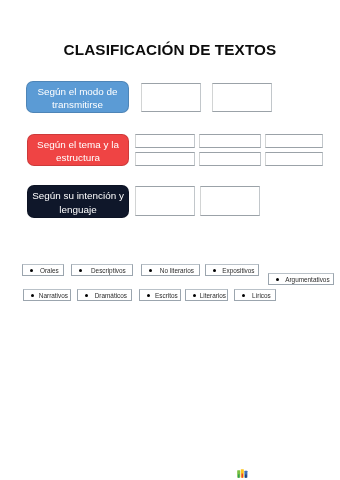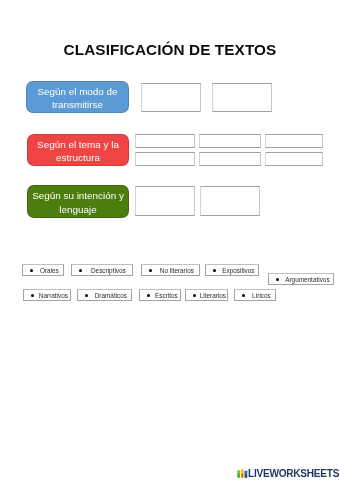--- a/index.html
+++ b/index.html
@@ -27,21 +27,21 @@
   <div class="ans" style="left:212px;top:83px;width:60px;height:29px;"></div>
 
   <div class="cat" style="left: 27px; top: 134px; width: 102px; height: 32px; background: #ef4444;">Según el tema y la estructura</div>
   <div class="ans" style="left:135px;top:134px;width:60px;height:14px;"></div>
   <div class="ans" style="left:199px;top:134px;width:62px;height:14px;"></div>
   <div class="ans" style="left:265px;top:134px;width:58px;height:14px;"></div>
   <div class="ans" style="left:135px;top:152px;width:60px;height:14px;"></div>
   <div class="ans" style="left:199px;top:152px;width:62px;height:14px;"></div>
   <div class="ans" style="left:265px;top:152px;width:58px;height:14px;"></div>
 
-  <div class="cat" style="left: 27px; top: 185px; width: 102px; height: 33px; background: #4d7c0f;">Según su intención y lenguaje</div>
+  <div class="cat" style="left: 27px; top: 185px; width: 102px; height: 33px; background: #0f172a;">Según su intención y lenguaje</div>
   <div class="ans" style="left:135px;top:186px;width:60px;height:30px;"></div>
   <div class="ans" style="left:200px;top:186px;width:60px;height:30px;"></div>
 
   <div class="chip" style="left:22px;top:264px;width:42px;height:12px;">
       <span class="dot"></span>
       <span class="lbl">Orales</span>
     </div>
   <div class="chip" style="left:71px;top:264px;width:62px;height:12px;">
       <span class="dot"></span>
       <span class="lbl">Descriptivos</span>
@@ -82,15 +82,14 @@
 
   <div class="logo">
     <svg class="mark" viewBox="0 0 11 9">
       <rect x="0.2" y="1.3" width="3.0" height="7.4" rx="0.4" fill="#7ac143"></rect>
       <rect x="1.0" y="5.3" width="1.4" height="3.4" rx="0.2" fill="#2e9e57"></rect>
       <rect x="3.8" y="0.2" width="3.0" height="8.5" rx="0.4" fill="#fdc41f"></rect>
       <rect x="4.6" y="4.6" width="1.4" height="4.1" rx="0.2" fill="#ee4036"></rect>
       <rect x="7.4" y="1.8" width="3.0" height="6.9" rx="0.4" fill="#3f6eb5"></rect>
       <rect x="8.2" y="5.5" width="1.4" height="3.2" rx="0.2" fill="#1b3a6b"></rect>
     </svg>
-    <span class="word" style="color: rgb(31, 56, 100);">LIVEWORKSHEETS</span>
   </div>
 </div>
 
 </body></html>

